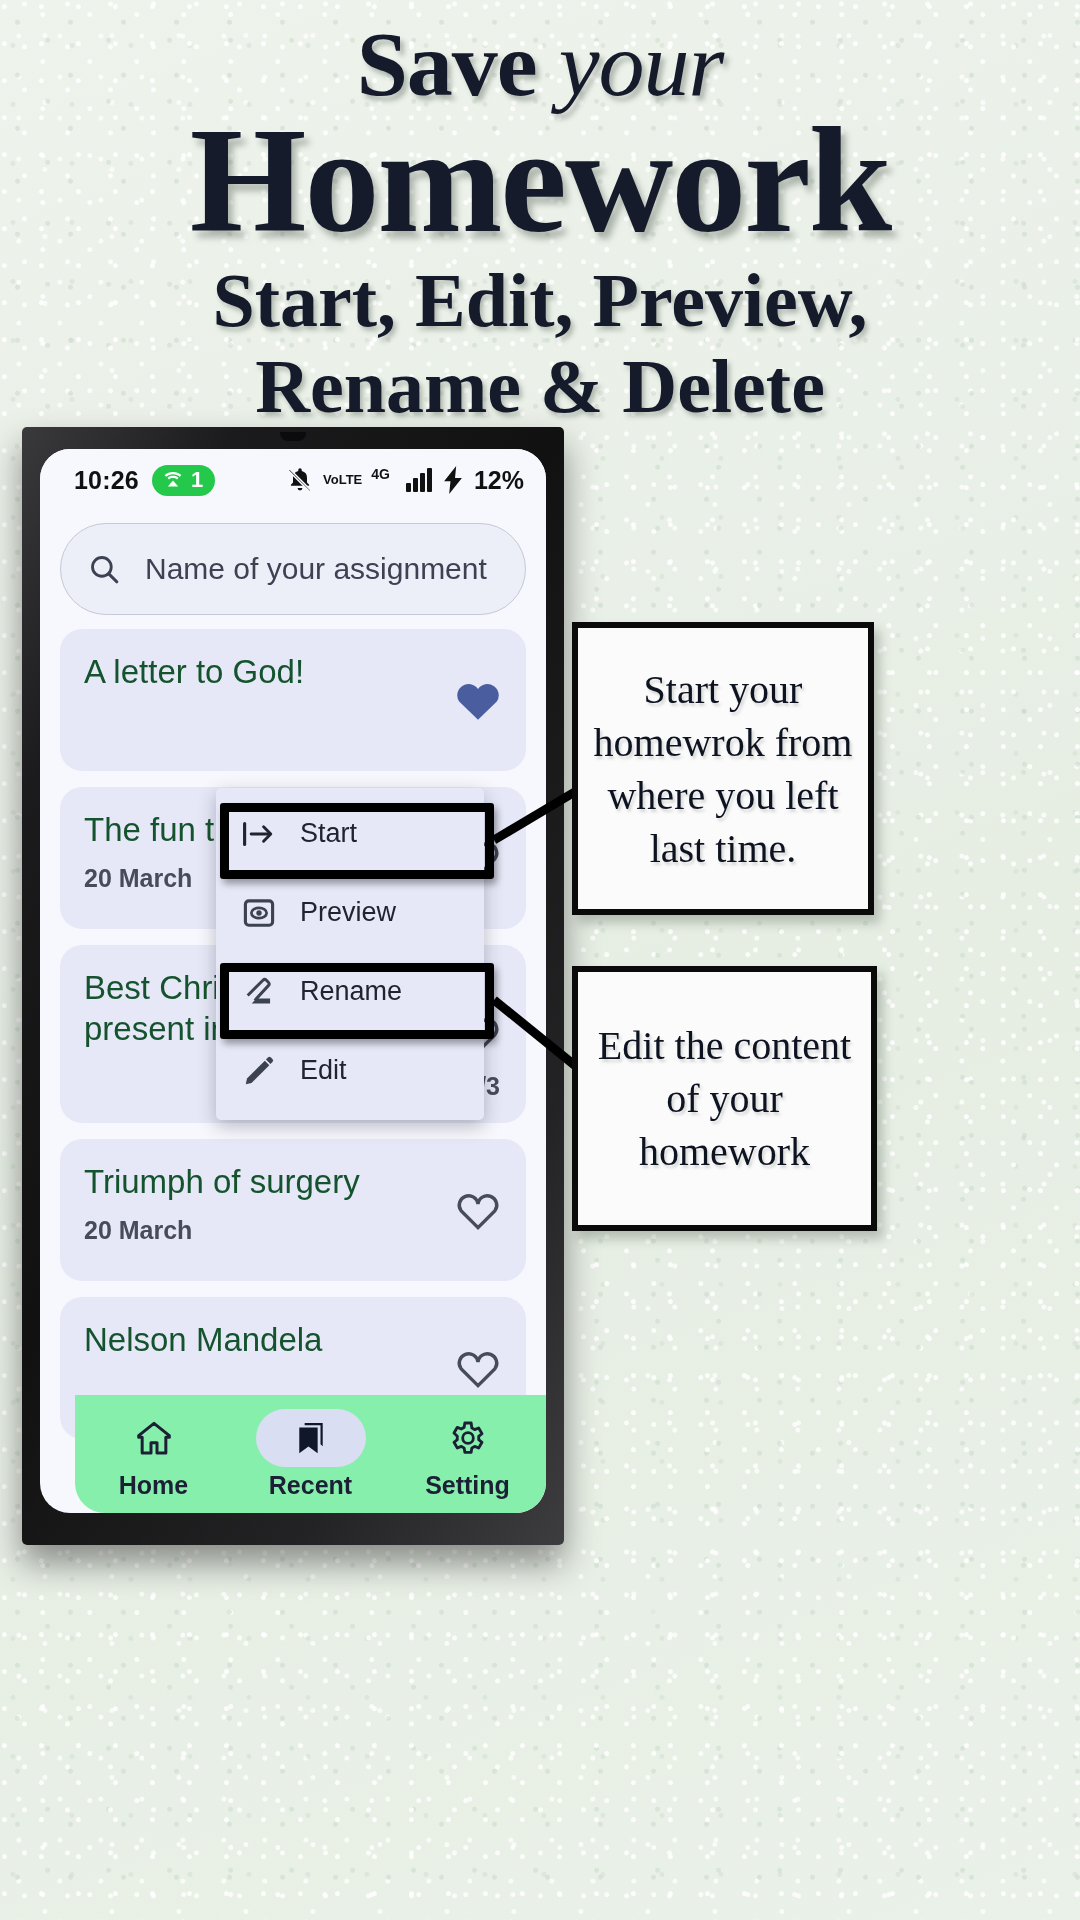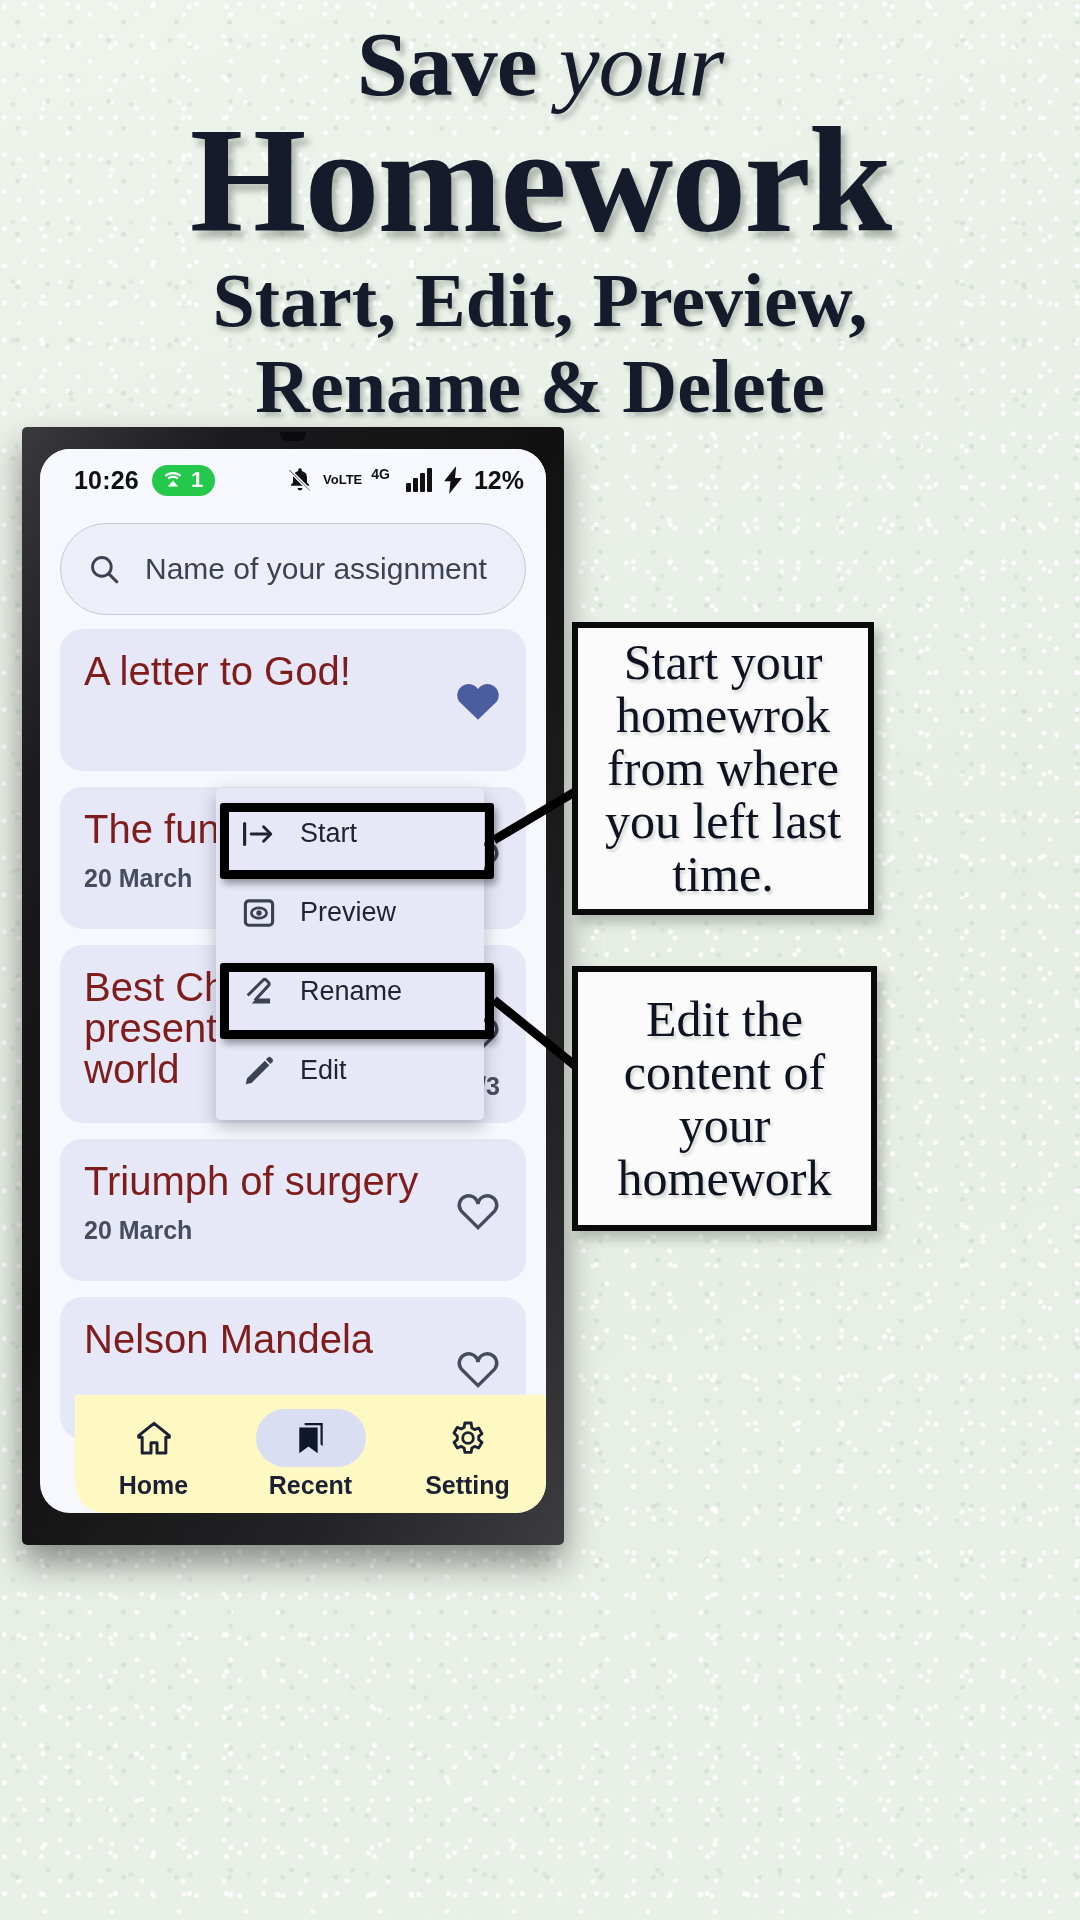--- a/index.html
+++ b/index.html
@@ -125,31 +125,31 @@
   .card{
     background:#e6e8f7; border-radius:22px;
     padding:22px 24px 20px 24px;
     margin-bottom:16px;
     display:flex; align-items:flex-start;
     min-height:142px;
     position:relative;
   }
   .card-main{ flex:1; }
   .card-title{
-    font-size:40px; color:#7f1d1d; line-height:41px; font-weight:400;
+    font-size:33px; color:#14532d; line-height:41px; font-weight:400;
   }
   .card-date{
     font-size:25px; color:#474c5c; font-weight:600; margin-top:14px;
   }
   .card-fav{ margin-left:12px; align-self:center; flex:0 0 auto; }
 
   
   #bottomnav{
     position:absolute; left:0; right:0; bottom:0; height:118px;
-    background:#fef9c3;
+    background:#86efac;
     display:flex; align-items:center;
     border-radius:0 0 30px 30px;
     z-index:40;
     margin-left:35px;
   }
   .nav-item{
     flex:1; display:flex; flex-direction:column; align-items:center; gap:4px;
     color:#1b2034;
   }
   .nav-pill{
@@ -192,21 +192,21 @@
     border:6px solid #0a0a0a;
     z-index:20;
     font-family:"Liberation Serif", serif;
     color:#0e1322;
     text-align:center;
     box-shadow:6px 8px 10px rgba(90,100,90,.35);
     display:flex; align-items:center; justify-content:center;
   }
   #callout-start{ left:572px; top:622px; width:302px; height:293px; }
   #callout-edit{  left:572px; top:966px; width:305px; height:265px; }
-  .callout p{ font-size:50px; line-height:53px; padding:4px 10px; text-shadow:2px 3px 3px rgba(120,130,120,.30); }
+  .callout p{ font-size:40px; line-height:53px; padding:4px 10px; text-shadow:2px 3px 3px rgba(120,130,120,.30); }
 
   #leaders{ position:absolute; inset:0; z-index:19; pointer-events:none; }
 
   
   svg{ display:block; }
 </style>
 </head>
 <body>
 
 <div id="bg-texture"></div>

